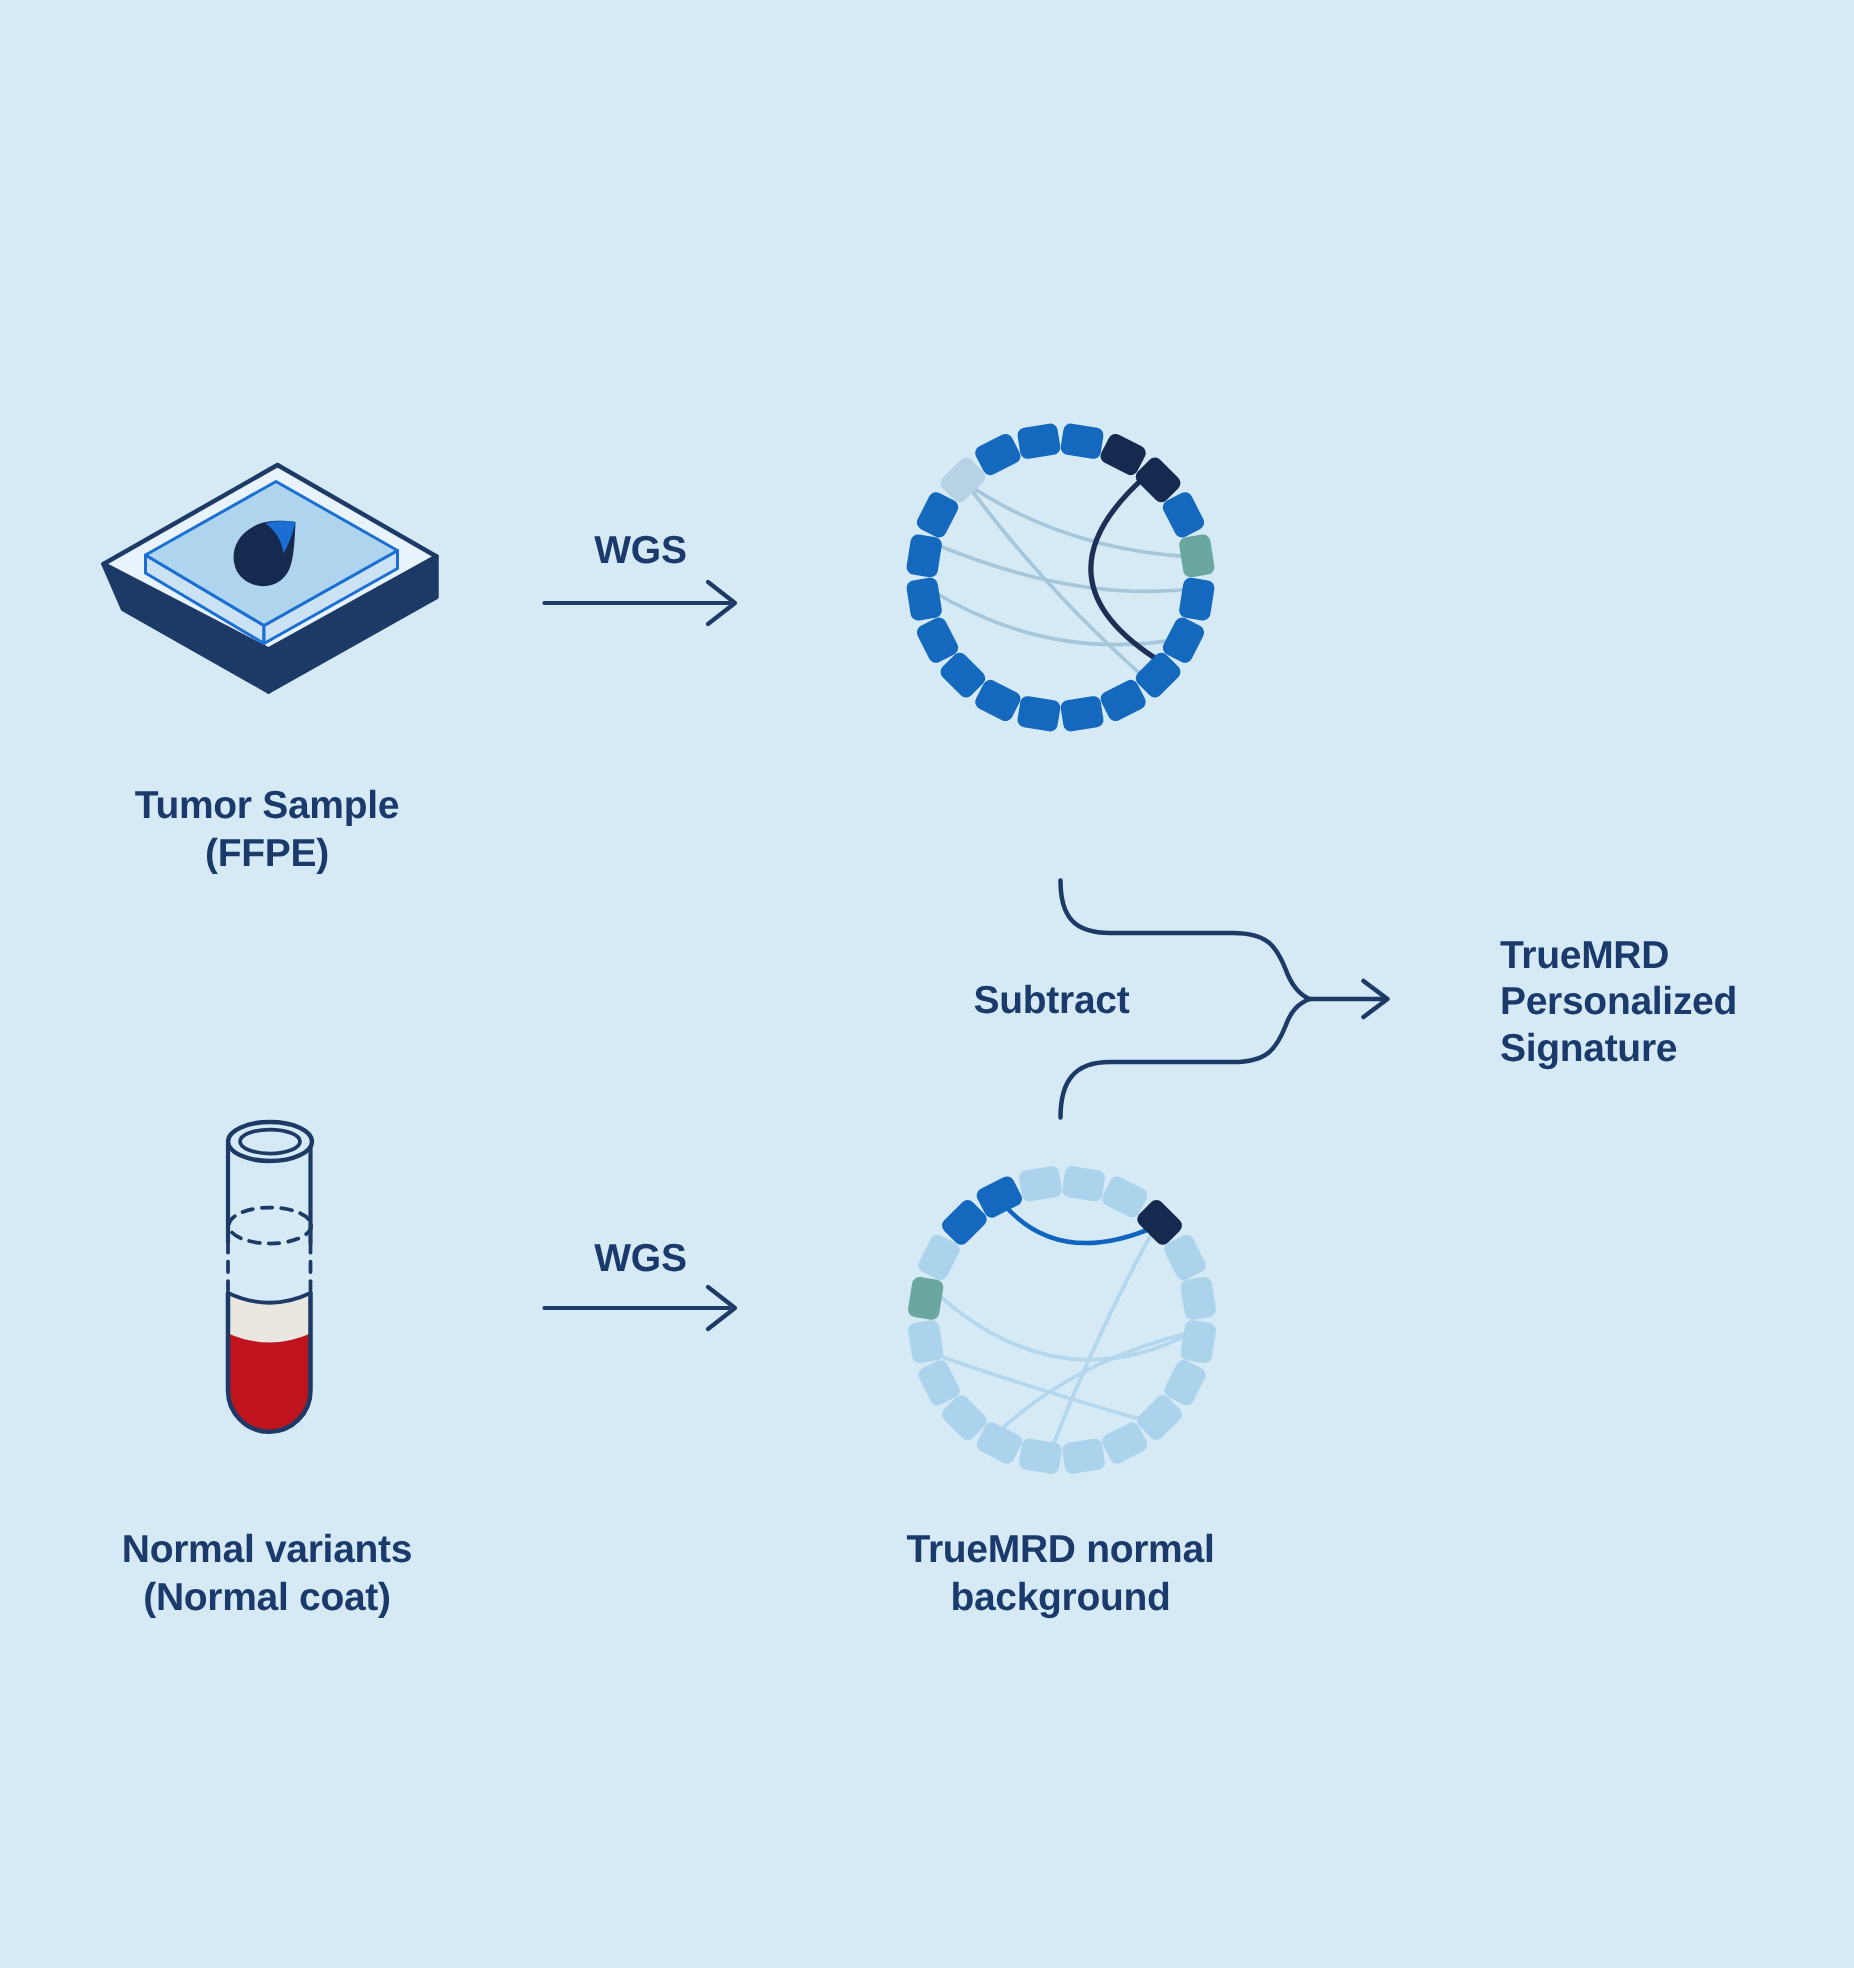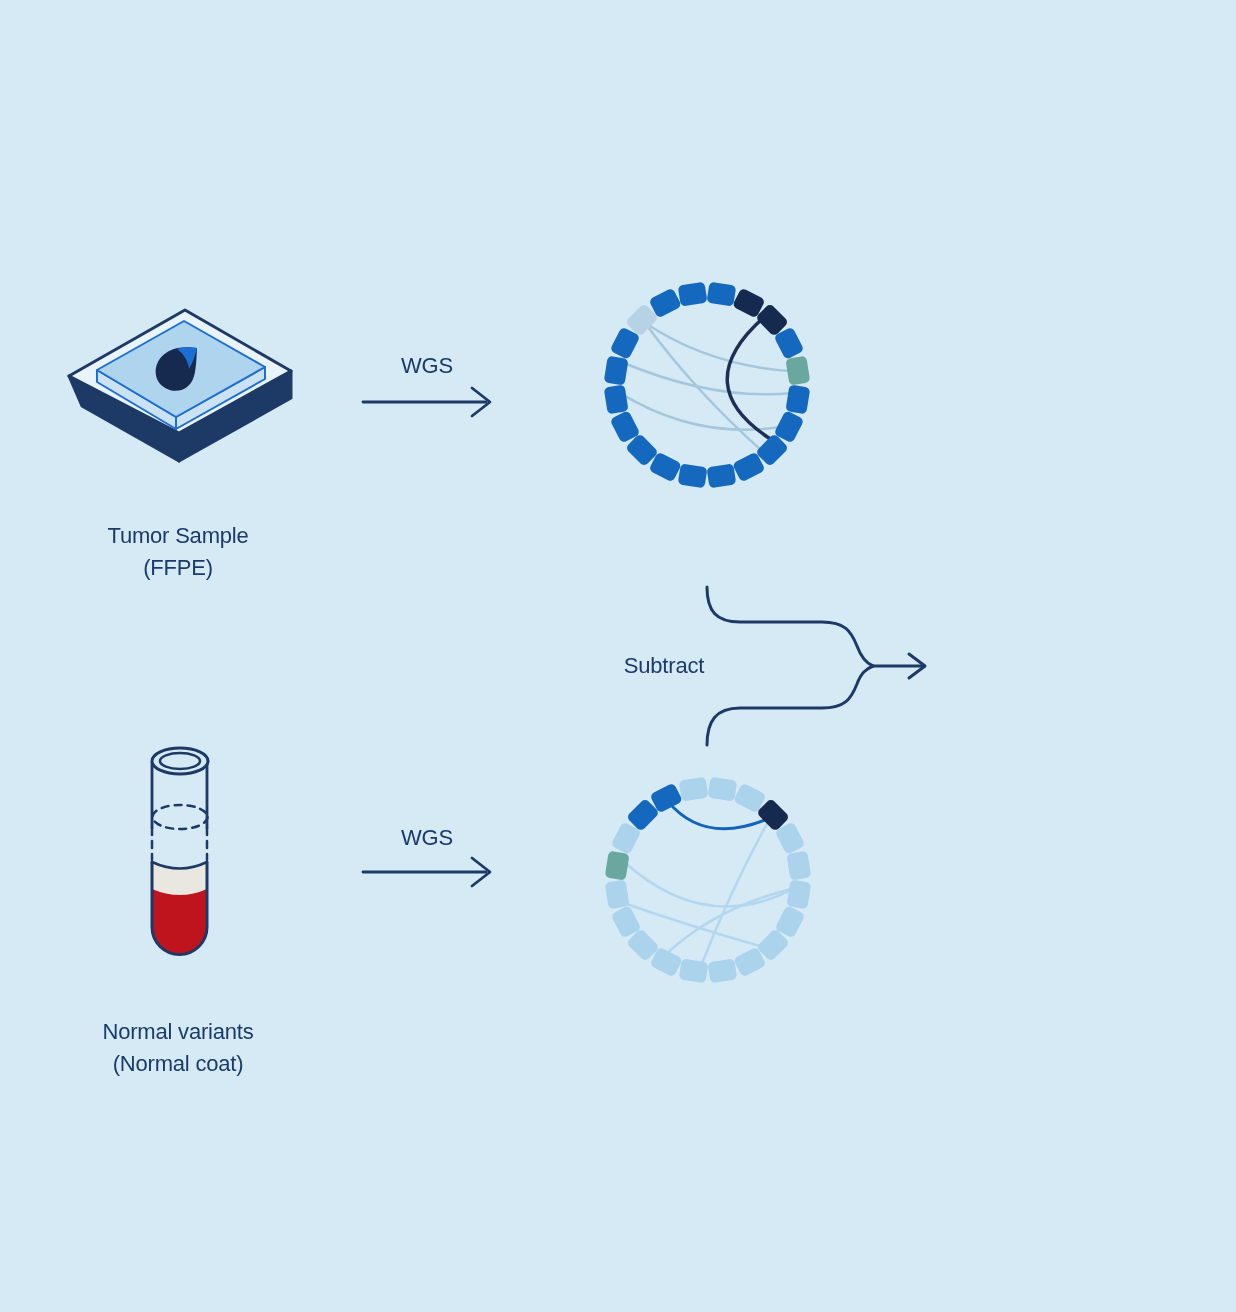--- a/index.html
+++ b/index.html
@@ -3,22 +3,22 @@
 <meta charset="utf-8">
 <style>
   html,body{margin:0;padding:0;background:#fff;}
   .canvas{
     position:relative;width:1236px;height:1312px;overflow:hidden;
     background:var(--background);
     font-family:"Liberation Sans",sans-serif;
   }
   svg.art{position:absolute;left:0;top:0;}
   .label{
-    position:absolute;font-weight:400;color:var(--navy_text);
-    font-size:22px;line-height:32px;text-align:center;white-space:nowrap;
+    position:absolute;font-weight:700;color:var(--navy_text);
+    font-size:26px;line-height:32px;text-align:center;white-space:nowrap;
     letter-spacing:-0.2px;
   }
   .cx{transform:translateX(-50%);}
   .left{text-align:left;line-height:31px;}
 </style>
 </head>
 <body>
 
 <div class="canvas">
 
@@ -126,24 +126,33 @@
   </svg>
 
   <div class="label cx" style="left:178px;top:520px;">
     <div>Tumor Sample</div>
     <div>(FFPE)</div>
   </div>
 
   <div class="label cx" style="left:427px;top:350px;">WGS</div>
 
 
-  <div class="label cx" style="left:664px;top:650px;">Subtract</div>
+  <div class="label cx" style="left:701px;top:650px;">Subtract</div>
 
+  <div class="label left" style="left:1000px;top:621px;">
+    <div>TrueMRD</div>
+    <div>Personalized</div>
+    <div>Signature</div>
+  </div>
 
   <div class="label cx" style="left:178px;top:1016px;">
     <div>Normal variants</div>
     <div>(Normal coat)</div>
   </div>
 
   <div class="label cx" style="left:427px;top:822px;">WGS</div>
 
+  <div class="label cx" style="left:707px;top:1016px;">
+    <div>TrueMRD normal</div>
+    <div>background</div>
+  </div>
 
 </div>
 
 </body></html>

